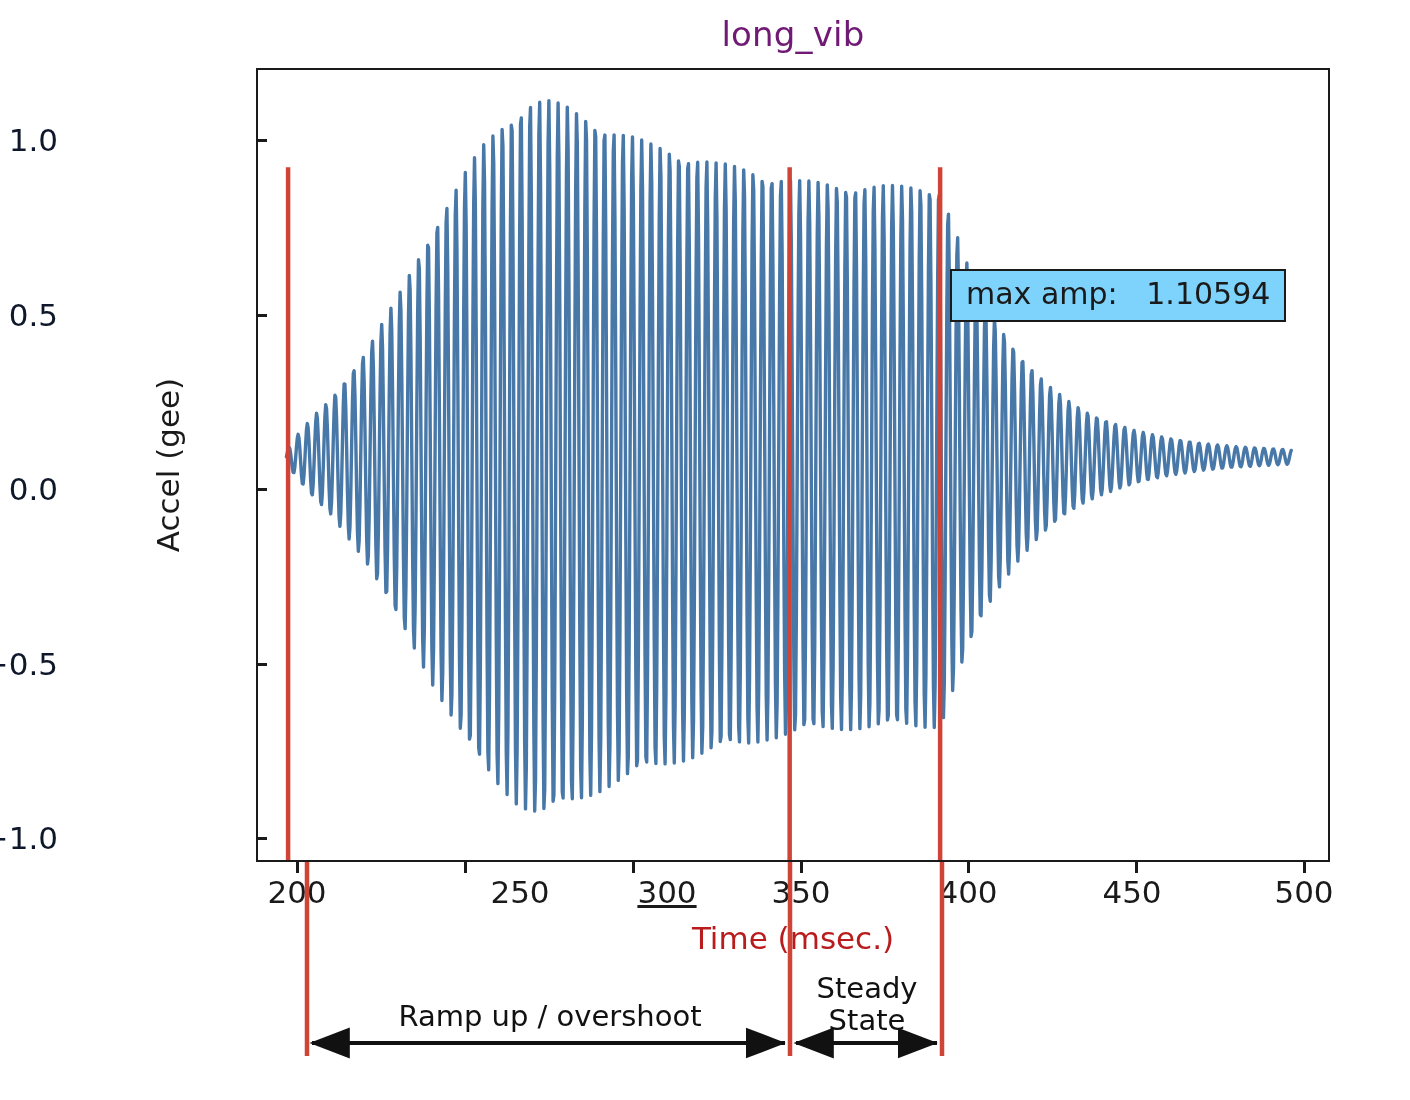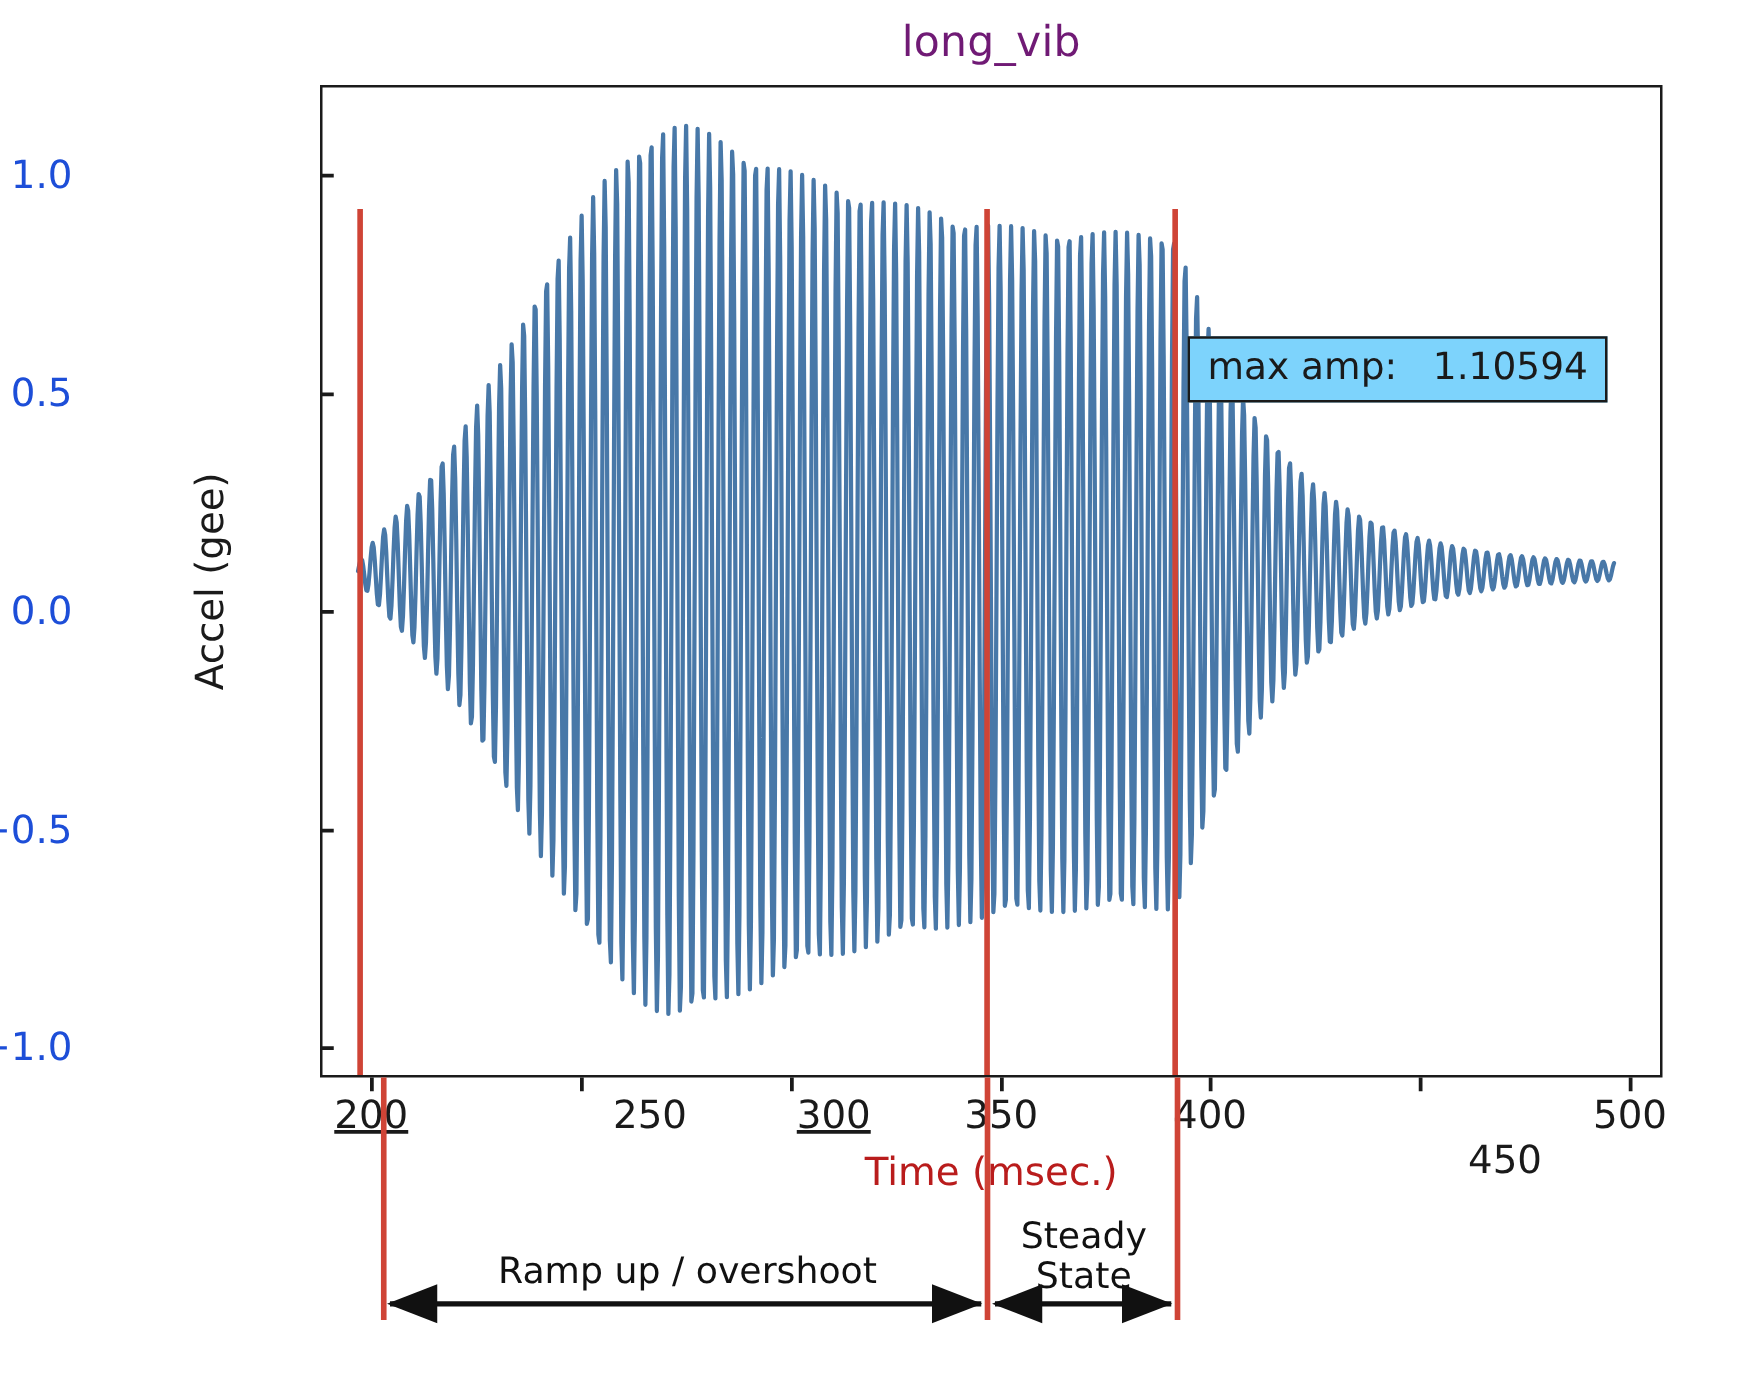--- a/index.html
+++ b/index.html
@@ -49,21 +49,21 @@
     left: 0; top: 0;
     width: 100%;
     height: 100%;
     display: block;
   }
   .ytick-label {
     position: absolute;
     right: 1352px;
     text-align: right;
     font-size: 31px;
-    color: #1d4ed8;
+    color: #0f172a;
     white-space: nowrap;
     transform: translateY(-50%);
   }
   .ytick-mark {
     position: absolute;
     width: 11px;
     height: 2.5px;
     background: #1a1a1a;
   }
   .xtick-label {
@@ -166,26 +166,26 @@
   <div class="ytick-label" style="top:838px;">−1.0</div>
 
   <div class="xtick-mark" style="left:296px;"></div>
   <div class="xtick-mark" style="left:464px;"></div>
   <div class="xtick-mark" style="left:632px;"></div>
   <div class="xtick-mark" style="left:800px;"></div>
   <div class="xtick-mark" style="left:967px;"></div>
   <div class="xtick-mark" style="left:1135px;"></div>
   <div class="xtick-mark" style="left:1303px;"></div>
 
-  <div class="xtick-label" style="left:297px;text-decoration:underline;">200</div>
+  <div class="xtick-label" style="left:297px;">200</div>
   <div class="xtick-label" style="left:488px;margin-left:32px;">250</div>
   <div class="xtick-label" style="left:667px;text-decoration:underline;">300</div>
   <div class="xtick-label" style="left:801px;">350</div>
   <div class="xtick-label" style="left:968px;">400</div>
-  <div class="xtick-label" style="left:1204px;margin-top:36px;">450</div>
+  <div class="xtick-label" style="left:1132px;">450</div>
   <div class="xtick-label" style="left:1304px;">500</div>
 
   <div id="xlabel">Time (msec.)</div>
 
   <div id="maxamp-box">max amp:   1.10594</div>
 
   <div class="region-label" style="left:310px; top:1000px; width:480px;">Ramp up / overshoot</div>
   <div class="region-label" style="left:792px; top:972px; width:150px;">Steady
 State</div>
 

